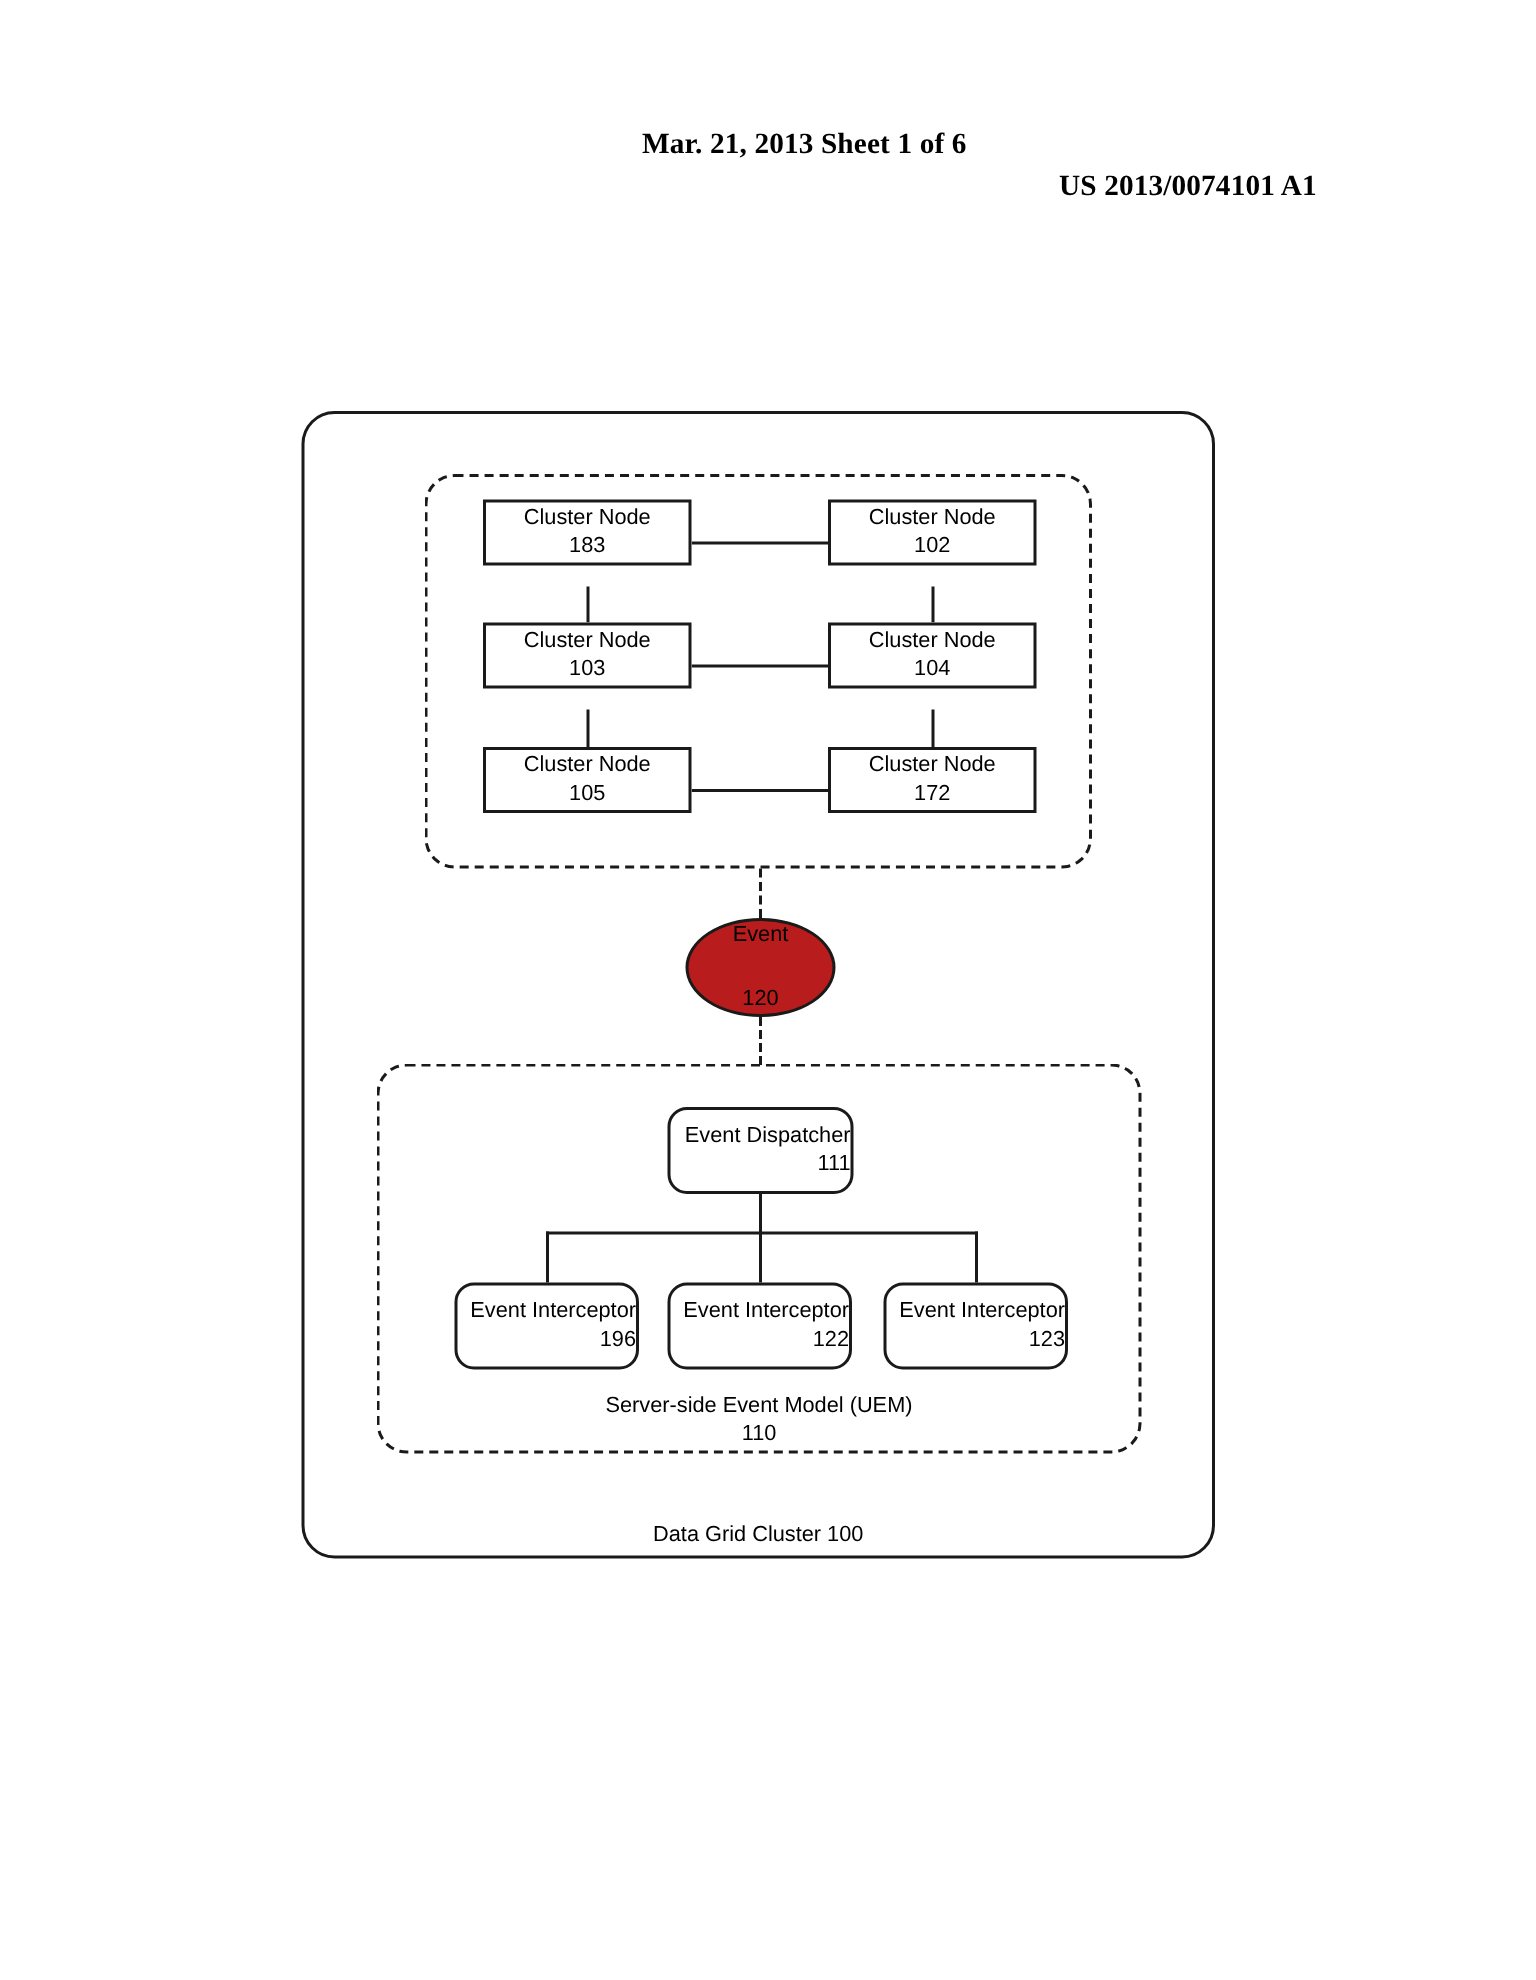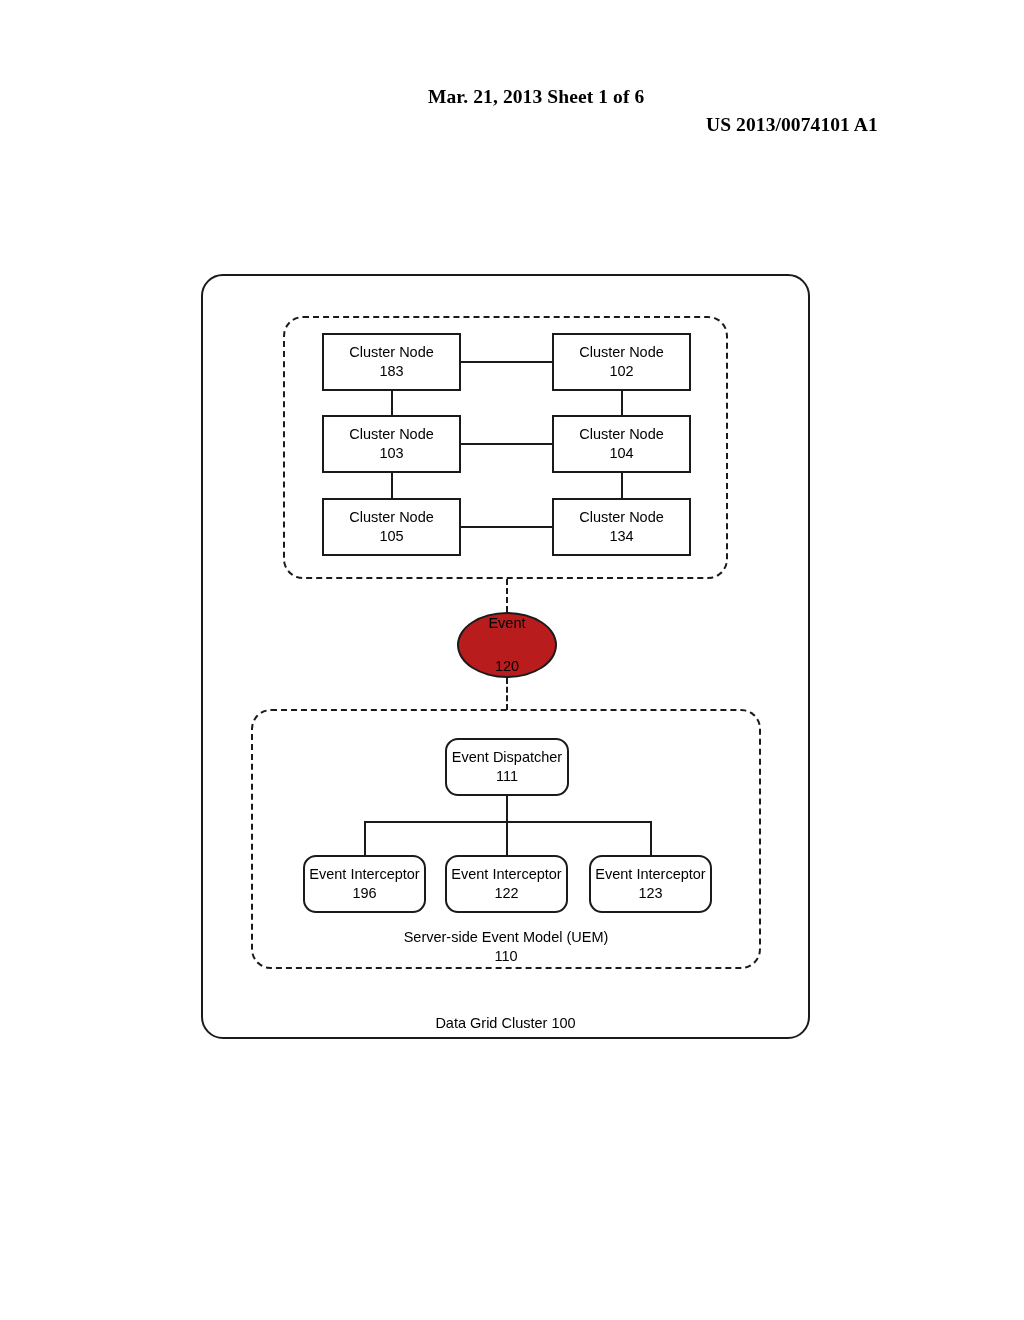--- a/index.html
+++ b/index.html
@@ -94,24 +94,24 @@
     justify-content: center;
     font-size: 14.5px;
     line-height: 1.28;
     text-align: center;
     z-index: 5;
   }
   .node-box .nb-label { display: block; }
   .node-box .nb-ref   { display: block; }
 
   
-  .cluster-node { width: 139px; height: 58px; border-radius: 0; }
-
-  
-  .rounded-node { border-radius: 13px; }
+  .cluster-node { width: 139px; height: 44px; border-radius: 0; }
+
+  
+  .rounded-node { border-radius: 13px; align-items: flex-end; }
 
   .dispatcher { width: 124px; height: 58px; }
   .interceptor { width: 123px; height: 58px; }
 
   
   .event-ellipse {
     position: absolute;
     left: 457px;
     top: 612px;
     width: 100px;
@@ -203,21 +203,21 @@
   <div class="node-box cluster-node" style="left:552px; top:415px;">
     <span class="nb-label">Cluster Node</span>
     <span class="nb-ref">104</span>
   </div>
   <div class="node-box cluster-node" style="left:322px; top:498px;">
     <span class="nb-label">Cluster Node</span>
     <span class="nb-ref">105</span>
   </div>
   <div class="node-box cluster-node" style="left:552px; top:498px;">
     <span class="nb-label">Cluster Node</span>
-    <span class="nb-ref">134</span>
+    <span class="nb-ref">172</span>
   </div>
 
   <div class="conn conn-h" style="left:461px; top:361px; width:91px;"></div>
   <div class="conn conn-h" style="left:461px; top:443px; width:91px;"></div>
   <div class="conn conn-h" style="left:461px; top:526px; width:91px;"></div>
 
   <div class="conn conn-v" style="left:391px; top:391px; height:24px;"></div>
   <div class="conn conn-v" style="left:391px; top:473px; height:25px;"></div>
 
   <div class="conn conn-v" style="left:621px; top:391px; height:24px;"></div>

